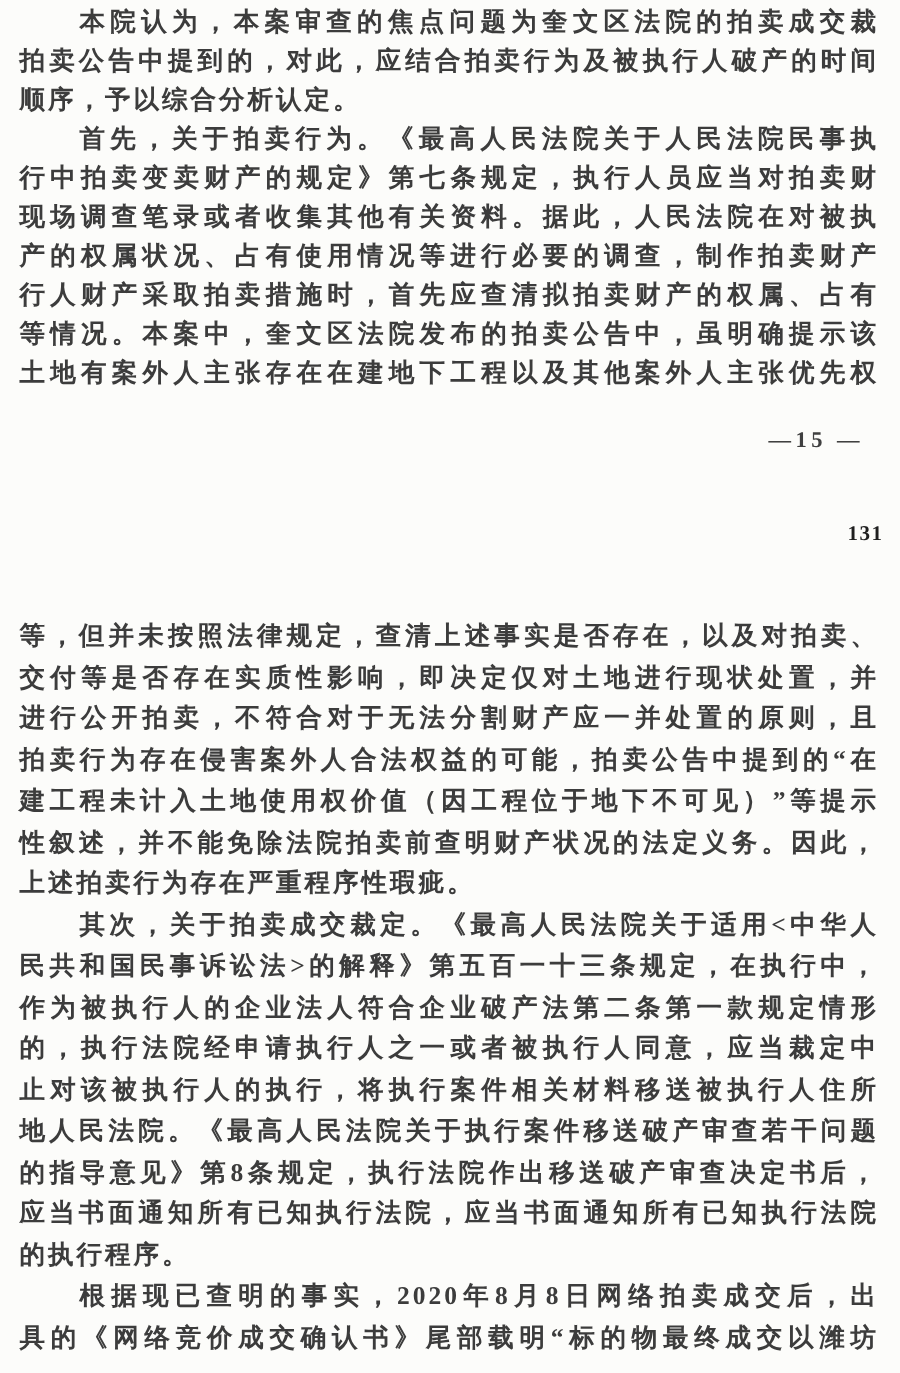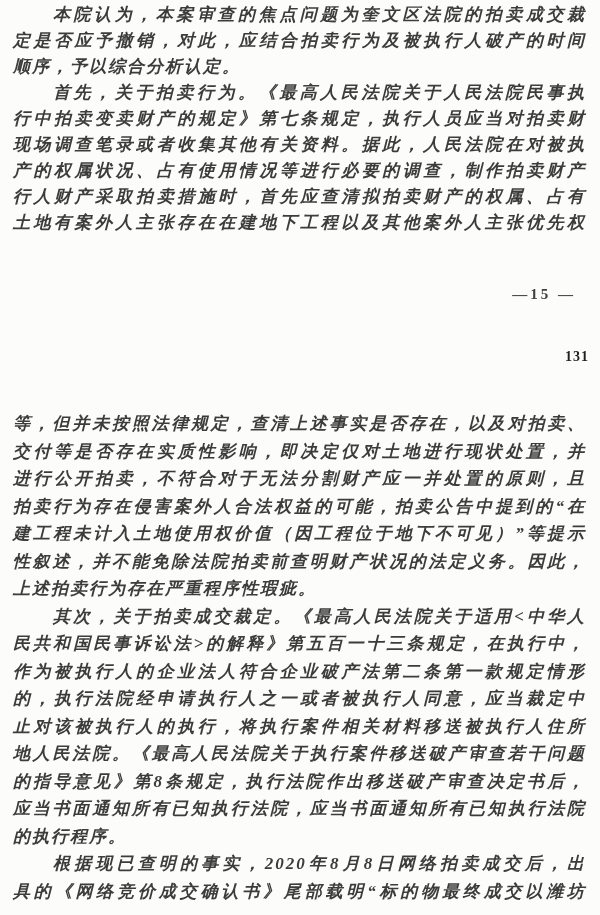--- a/index.html
+++ b/index.html
@@ -18,21 +18,20 @@
   .scan {
     position: absolute;
     inset: 0;
   }
   .text-block {
     position: absolute;
     left: 13px;
     width: 573px;
     font-size: 17px;
     font-weight: 600;
-    font-style: italic;
   }
   .text-block .line {
     text-align: justify;
     text-align-last: justify;
     letter-spacing: 2px;
   }
   .text-block .line.nofill {
     text-align-last: left;
   }
   .text-block .line.indent {
@@ -61,27 +60,28 @@
     color: #1f1f1f;
   }
 </style>
 </head>
 <body>
 
 <div class="scan">
 
   <div class="text-block page1">
       <div class="line indent">本院认为，本案审查的焦点问题为奎文区法院的拍卖成交裁</div>
-      <div class="line">定是否应予撤销，对此，应结合拍卖行为及被执行人破产的时间</div>
+      <div class="line">拍卖公告中提到的，对此，应结合拍卖行为及被执行人破产的时间</div>
       <div class="line nofill">顺序，予以综合分析认定。</div>
       <div class="line indent">首先，关于拍卖行为。《最高人民法院关于人民法院民事执</div>
       <div class="line">行中拍卖变卖财产的规定》第七条规定，执行人员应当对拍卖财</div>
       <div class="line">现场调查笔录或者收集其他有关资料。据此，人民法院在对被执</div>
       <div class="line">产的权属状况、占有使用情况等进行必要的调查，制作拍卖财产</div>
       <div class="line">行人财产采取拍卖措施时，首先应查清拟拍卖财产的权属、占有</div>
+      <div class="line">等情况。本案中，奎文区法院发布的拍卖公告中，虽明确提示该</div>
       <div class="line">土地有案外人主张存在在建地下工程以及其他案外人主张优先权</div>
     </div>
 
   <div class="page-number">—15 —</div>
 
   <div class="volume-number">131</div>
 
   <div class="text-block page2">
       <div class="line">等，但并未按照法律规定，查清上述事实是否存在，以及对拍卖、</div>
       <div class="line">交付等是否存在实质性影响，即决定仅对土地进行现状处置，并</div>

